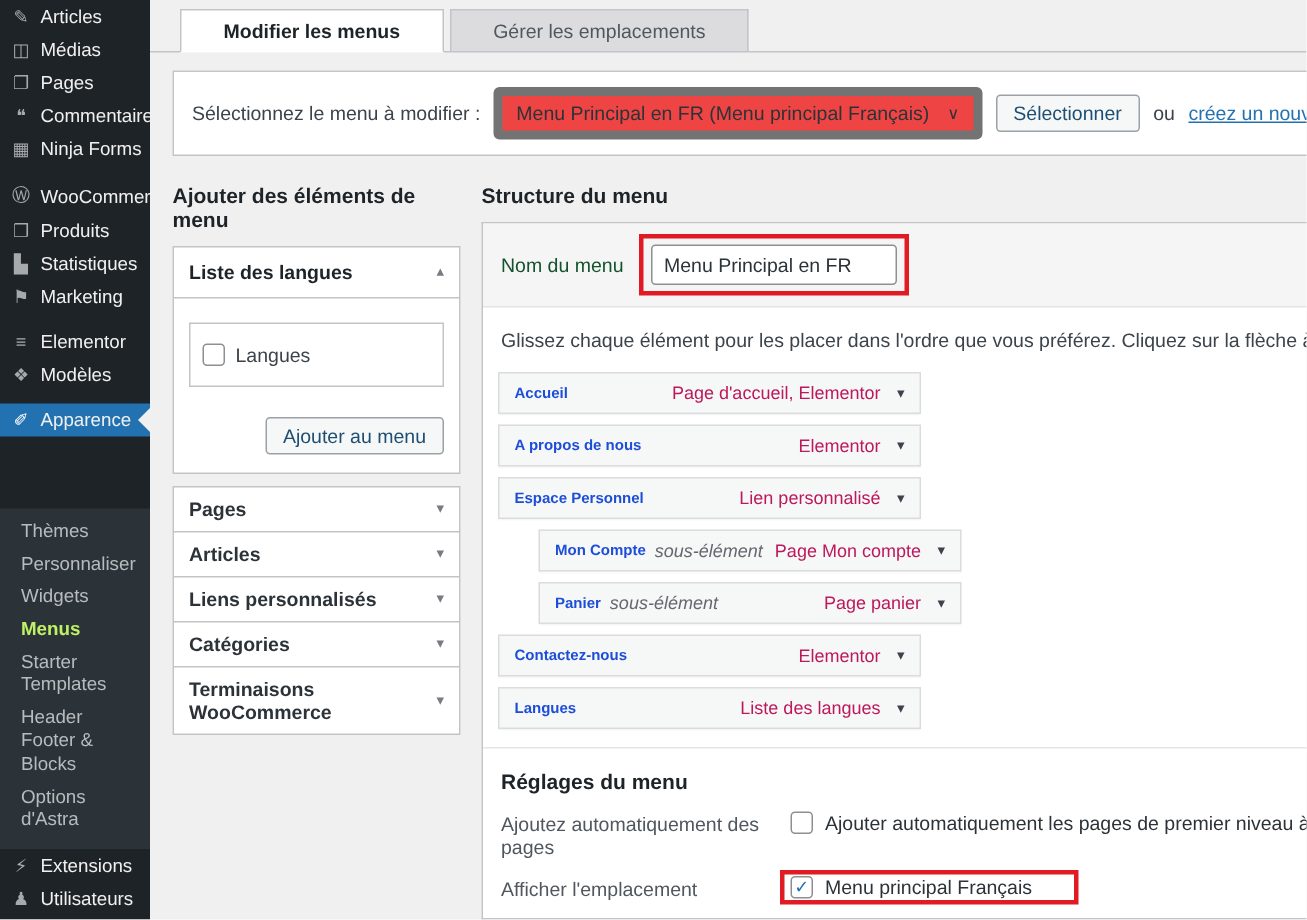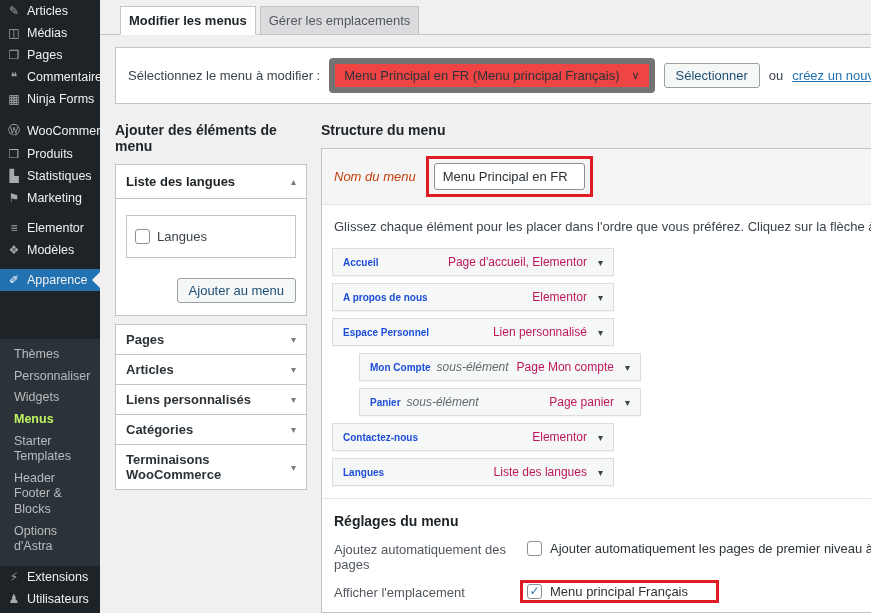--- a/index.html
+++ b/index.html
@@ -16,21 +16,21 @@
   .sb-sep { height:8px; }
   .sb-current { background:#2271b1; position:relative; }
   .sb-current .ic { color:#fff; }
   .sb-current::after { content:""; position:absolute; right:0; top:50%; margin-top:-8px; border:8px solid transparent; border-right-color:#f0f0f1; }
   .sb-sub { background:#2c3338; padding:5px 0 8px;margin-top:48px; }
   .sb-sub-item { padding:3px 6px 3px 14px; color:#b8bcbf; font-size:12.5px; cursor:pointer; line-height:1.25; }
   .sb-sub-item.current { color:#bef264; font-weight:bold; }
   
   .content { position:absolute; left:100px; top:0; width:771px; height:613px; }
   .tabbar { display:flex; align-items:flex-end; gap:4px; padding:5px 0 0 20px; border-bottom:1px solid #c3c4c7; }
-  .tab { padding:6px 8px; border:1px solid #c3c4c7; border-bottom:none; background:#dcdcde; color:#50575e; font-size:13px; cursor:pointer; }
+  .tab { padding:6px 28px; border:1px solid #c3c4c7; border-bottom:none; background:#dcdcde; color:#50575e; font-size:13px; cursor:pointer; }
   .tab.active { background:#fff; font-weight:bold; color:#1d2327; position:relative; top:1px; border-bottom:1px solid #fff; }
   .manage { margin:12px -20px 0 15px; background:#fff; border:1px solid #c3c4c7; padding:10px 12px; display:flex; align-items:center; gap:9px; white-space:nowrap; overflow:hidden; }
   .selectbox { display:flex; align-items:center; gap:12px; background:#ef4444; border:6px solid #737373; border-radius:4px; padding:4px 9px; color:#2c3338; cursor:pointer; }
   .selectbox .chev { font-size:11px; color:#2c3338; }
   .btn { background:#f6f7f7; border:1px solid #9ca1a7; border-radius:3px; padding:4px 11px; font-size:13px; color:#1d4e74; cursor:pointer; }
   .blue-link { color:#2271b1; text-decoration:underline; cursor:pointer; }
   .cols { display:flex; gap:14px; margin:14px 0 0 15px; }
   .left-col { width:192px; flex:none; }
   .col-heading { font-size:14px; font-weight:bold; color:#1d2327; margin:4px 0 10px; }
   .panel { background:#fff; border:1px solid #c3c4c7; }
@@ -41,23 +41,23 @@
   .cb-row { display:flex; align-items:center; gap:7px; }
   .cb { width:15px; height:15px; border:1px solid #8c8f94; border-radius:3px; background:#fff; flex:none; color:#2271b1; font-size:12px; line-height:13px; text-align:center; font-weight:bold; cursor:pointer; }
   .panel-foot { display:flex; justify-content:flex-end; padding:10px 10px 12px; }
   .accordion { margin-top:8px; background:#fff; border:1px solid #c3c4c7; }
   .acc-row { display:flex; justify-content:space-between; align-items:center; padding:7px 10px; border-top:1px solid #c3c4c7; font-weight:bold; font-size:13px; color:#2c3338; cursor:pointer; }
   .acc-row:first-child { border-top:none; }
   .acc-chev { color:#787c82; font-size:10px; font-weight:normal; }
   .right-col { flex:1; margin-right:-30px; }
   .structure-panel { background:#fff; border:1px solid #c3c4c7; border-right:none; position:relative; }
   .name-row { background:#f5f5f5; border-bottom:1px solid #e2e4e7; padding:14px 12px; display:flex; align-items:center; gap:18px; }
-  .name-label { font-style:italic; color:#c2410c; }
+  .name-label { color:#14532d; }
   .input-wrap { position:relative; }
-  .name-input { width:151px; padding:5px 8px; border:1px solid #8c8f94; border-radius:3px; font-size:13px; color:#2c3338; background:#fff; font-family:inherit; }
+  .name-input { width:164px; padding:5px 8px; border:1px solid #8c8f94; border-radius:3px; font-size:13px; color:#2c3338; background:#fff; font-family:inherit; }
   .ann { position:absolute; border:3px solid #e01b24; pointer-events:none; z-index:5; }
   .input-ann { left:-8px; top:-7px; right:-8px; bottom:-7px; }
   .desc { padding:14px 12px 8px; white-space:nowrap; overflow:hidden; color:#3c434a; }
   .items { padding:6px 0 0 10px; }
   .mi { width:282px; background:#f6f7f7; border:1px solid #dcdcde; box-shadow:0 1px 1px rgba(0,0,0,.04); display:flex; align-items:center; padding:6px 10px; margin-bottom:7px; cursor:move; }
   .mi.sub { margin-left:27px; }
   .mi-label { font-weight:bold; font-size:10px; color:#1d4ed8; }
   .mi-subtag { font-style:italic; color:#646970; font-size:12px; margin-left:6px; }
   .mi-subtag:empty { display:none; }
   .mi-right { margin-left:auto; display:flex; align-items:center; gap:11px; }

